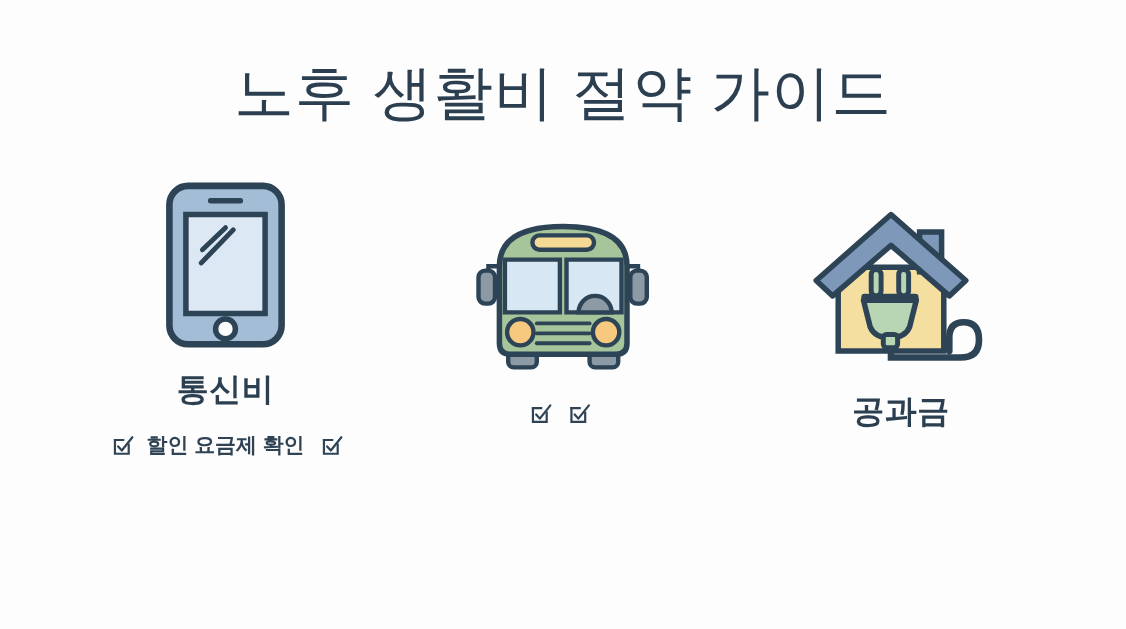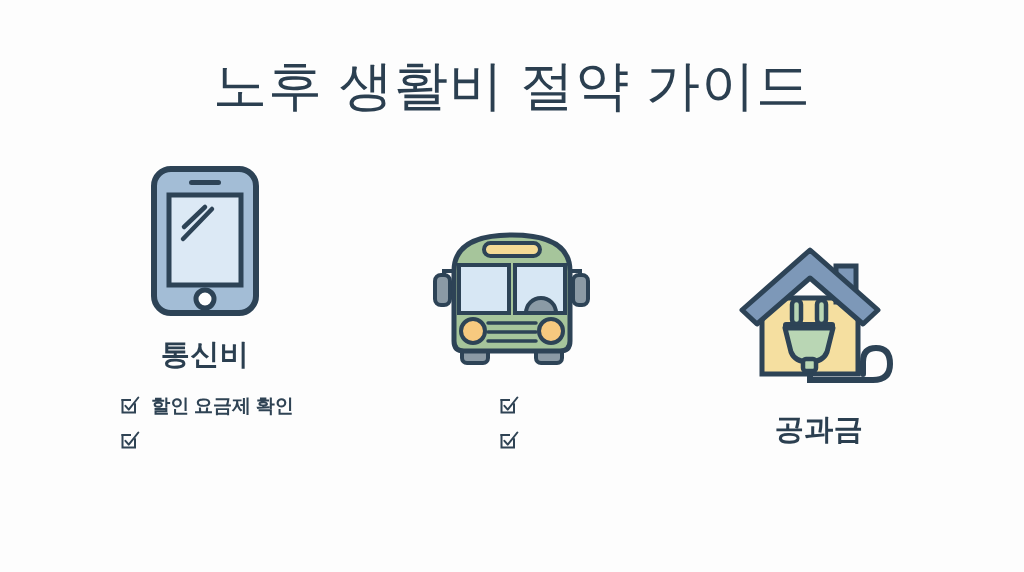--- a/index.html
+++ b/index.html
@@ -33,22 +33,21 @@
     color: #2b3f50;
     line-height: 1.1;
     text-align: center;
   }
 
   .columns {
     margin-top: 44px;
     width: 900px;
     display: flex;
     justify-content: space-between;
-    align-items: flex-end;
-    font-family: Liberation Serif, serif;
+    align-items: center;
   }
 
   .column {
     width: 286px;
     display: flex;
     flex-direction: column;
     align-items: center;
   }
 
   .icon-box {
@@ -63,21 +62,21 @@
     font-size: 29px;
     font-weight: 700;
     color: #2b3f50;
     text-align: center;
     letter-spacing: 0.5px;
   }
 
   .items {
     margin-top: 20px;
     display: flex;
-    flex-direction: column;
+    flex-direction: row;
     gap: 15px;
     align-self: center;
   }
 
   .item {
     display: flex;
     align-items: center;
     gap: 11px;
     white-space: nowrap;
   }

